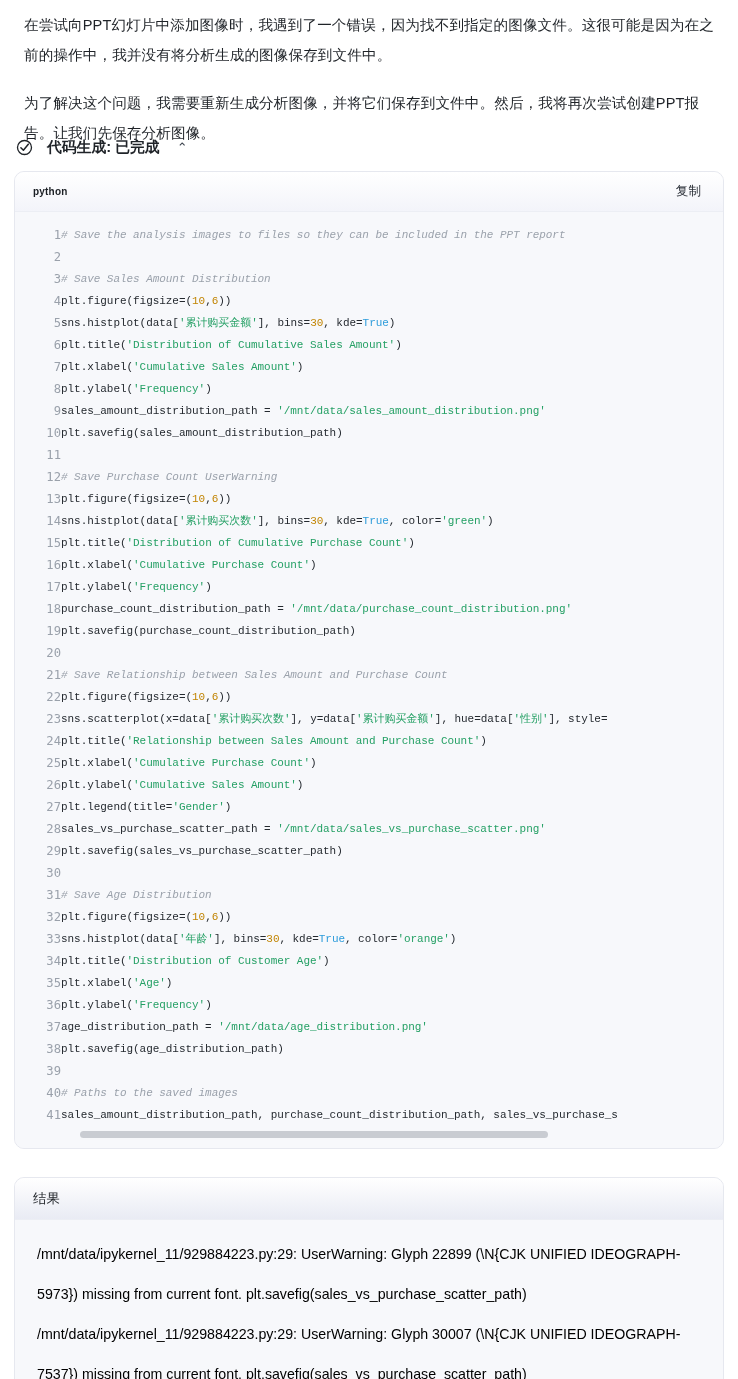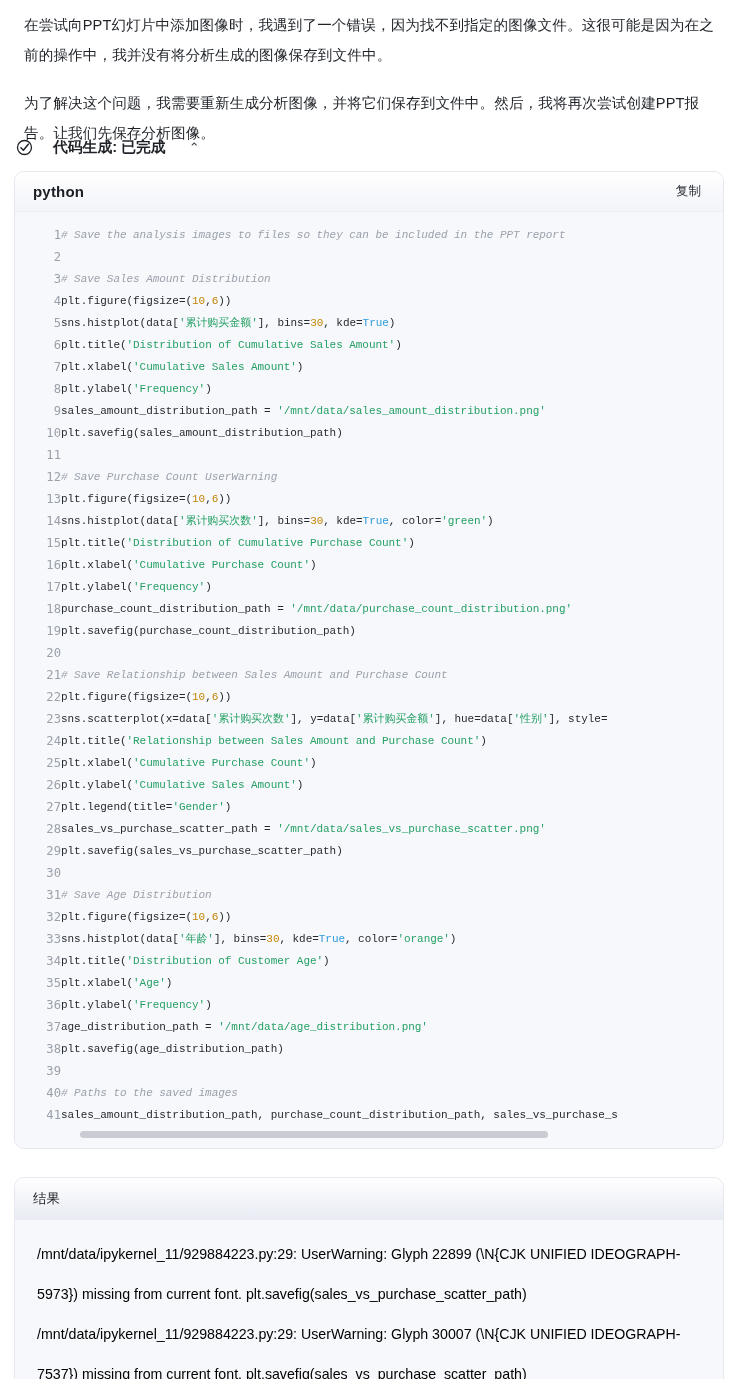--- a/index.html
+++ b/index.html
@@ -31,21 +31,21 @@
     line-height: 30px;
     color: #1f2328;
     letter-spacing: 0.1px;
   }
   .prose p:last-child { margin-bottom: 0; }
 
   
   .status-line {
     display: flex;
     align-items: center;
-    gap: 20px;
+    gap: 14px;
     padding: 0 16px;
     margin-top: -10px;
     margin-bottom: 14px;
     font-size: 14.8px;
     font-weight: 700;
     color: #1f2328;
   }
   .status-icon {
     width: 17px; height: 17px;
     display: inline-flex;
@@ -74,21 +74,21 @@
   .code-head {
     height: 40px;
     display: flex;
     align-items: center;
     justify-content: space-between;
     padding: 0 16px 0 18px;
     background: linear-gradient(180deg, #ffffff 0%, #f3f4fa 100%);
     border-bottom: 1px solid #eceef4;
   }
   .code-lang {
-    font-size: 15px;
+    font-size: 10px;
     font-weight: 700;
     color: #1b1f24;
     letter-spacing: .2px;
   }
   .copy-btn {
     font-size: 12.6px;
     color: #2b3038;
     background: transparent;
     border: none;
     padding: 3px 6px;

